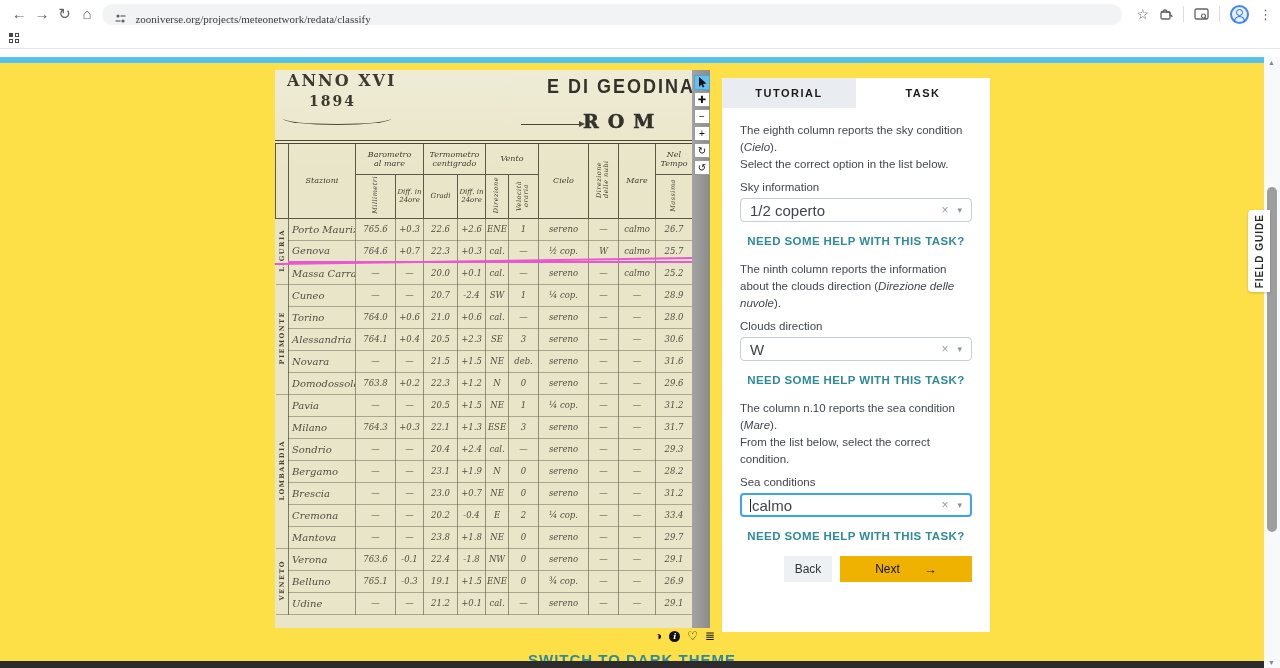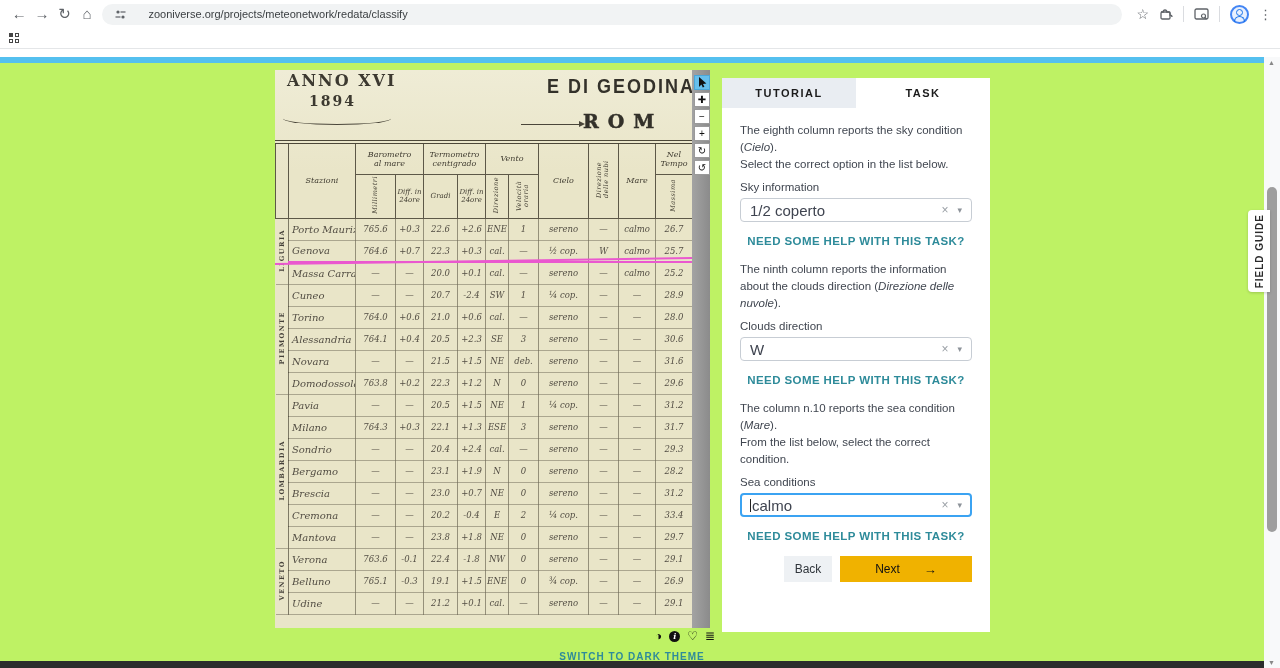--- a/index.html
+++ b/index.html
@@ -1,33 +1,33 @@
 <!DOCTYPE html>
 <html><head>
 <meta charset="utf-8">
 <style>
   * { margin:0; padding:0; box-sizing:border-box; }
   html,body { width:1280px; height:668px; overflow:hidden; font-family:"Liberation Sans",sans-serif; background:#eef1f5; }
   .chrome { position:absolute; top:0; left:0; width:1280px; height:57px; background:#fff; }
   .chrome-row1 { display:flex; align-items:center; height:28px; padding:0 8px; }
   .nav-ic { color:#5f6368; font-size:15px; width:28px; text-align:center; cursor:pointer; line-height:26px; }
-  .url-pill { flex:0 0 1020px; height:21px; background:#f1f3f4; border-radius:11px; display:flex; align-items:center; padding:0 12px; gap:21px; margin-left:4px; }
+  .url-pill { flex:0 0 1020px; height:21px; background:#f1f3f4; border-radius:11px; display:flex; align-items:flex-end; padding:0 12px; gap:8px; margin-left:4px;font-family:Liberation Serif, serif; }
   .url-text { font-size:11px; color:#3c4043; }
   .chrome-right { display:flex; align-items:center; gap:10px; margin-left:14px; color:#5f6368; }
   .vdiv { width:1px; height:16px; background:#dadce0; }
   .avatar { width:19px; height:19px; border:2px solid #4285f4; border-radius:50%; position:relative; background:#e8f0fe; }
   .avatar::before { content:""; position:absolute; width:5px; height:5px; border:1.5px solid #1a73e8; border-radius:50%; left:4px; top:2px; }
   .avatar::after { content:""; position:absolute; width:9px; height:5px; border:1.5px solid #1a73e8; border-bottom:none; border-radius:6px 6px 0 0; left:2px; top:9px; }
   .chrome-row2 { height:20px; padding-left:9px; display:flex; align-items:center; border-bottom:1px solid #e4e6e8; height:21px; }
   .grid-ic { display:grid; grid-template-columns:4px 4px; grid-gap:2px; cursor:pointer; }
   .grid-ic i { width:4px; height:4px; border:1px solid #454545; display:block; }
   .grid-ic i:first-child { background:#454545; }
 
   .bluebar { position:absolute; top:57px; left:0; width:1264px; height:6px; background:#54c0ef; }
-  .page { position:absolute; top:63px; left:0; width:1264px; height:605px; background:#bef264; }
+  .page { position:absolute; top:63px; left:0; width:1264px; height:605px; background:#fde047; }
 
   
   .doc { position:absolute; left:275px; top:7px; width:417px; height:558px; background:linear-gradient(#efecd6, #e9e5c8 18%); overflow:hidden; color:#4a463c; }
   .greystrip { position:absolute; left:692px; top:7px; width:18px; height:558px; background:linear-gradient(90deg,#a3a3a3,#8b8b8b); }
   .masthead { position:relative; height:70px; }
   .anno { position:absolute; left:12px; top:1px; font:700 16px "DejaVu Serif",serif; letter-spacing:2px; color:#3c3930; }
   .year { position:absolute; left:34px; top:23px; font:700 14px "DejaVu Serif",serif; letter-spacing:2px; color:#3c3930; }
   .brace { position:absolute; left:8px; top:42px; width:108px; height:13px; border-bottom:1.5px solid #4a463a; border-radius:0 0 55% 55%; }
   .mast-right { position:absolute; left:272px; top:6px; font:800 18px "Liberation Sans",sans-serif; letter-spacing:2px; color:#33312a; transform:scaleY(1.15); white-space:nowrap; }
   .rom-line { position:absolute; left:246px; top:54px; width:62px; border-top:1.5px solid #4a463a; }
@@ -77,21 +77,21 @@
   .btn-back { width:48px; height:26px; background:#eef1f4; border:none; font-size:12px; color:#30353b; cursor:pointer; }
   .btn-next { flex:1; height:26px; background:#f0b200; border:none; font-size:12px; color:#111; cursor:pointer; display:flex; align-items:center; justify-content:center; gap:24px; }
   .btn-next .arr { font-size:13px; font-weight:700; }
 
   
   .field-guide { position:absolute; left:1248px; top:147px; width:22px; height:82px; background:#fff; border-radius:4px 0 0 4px; box-shadow:0 1px 3px rgba(0,0,0,.18); display:flex; align-items:center; justify-content:center; cursor:pointer; z-index:8; }
   .field-guide span { writing-mode:vertical-rl; transform:rotate(180deg); font-size:10px; font-weight:700; letter-spacing:1px; color:#2b2b2b; }
   .scrollbar { position:absolute; right:0; top:57px; width:16px; height:611px; background:#f8f9fa; }
   .scroll-arrow { position:absolute; left:4px; font-size:7px; color:#888; }
   .scroll-thumb { position:absolute; left:3px; top:130px; width:10px; height:345px; background:#9e9e9e; border-radius:5px; cursor:pointer; }
-  .theme-toggle { position:absolute; left:0; top:588px; width:1264px; text-align:center; font-size:10px; font-weight:600; letter-spacing:1px; color:#2e8b9a; cursor:pointer; }
+  .theme-toggle { position:absolute; left:0; top:588px; width:1264px; text-align:center; font-size:15px; font-weight:600; letter-spacing:1px; color:#2e8b9a; cursor:pointer; }
   .footer-bar { position:absolute; left:0; top:598px; width:1264px; height:7px; background:#2c2c2c; }
 </style>
 </head>
 <body>
 
 <div class="chrome">
   <div class="chrome-row1">
     <span class="nav-ic">←</span>
     <span class="nav-ic">→</span>
     <span class="nav-ic">↻</span>

